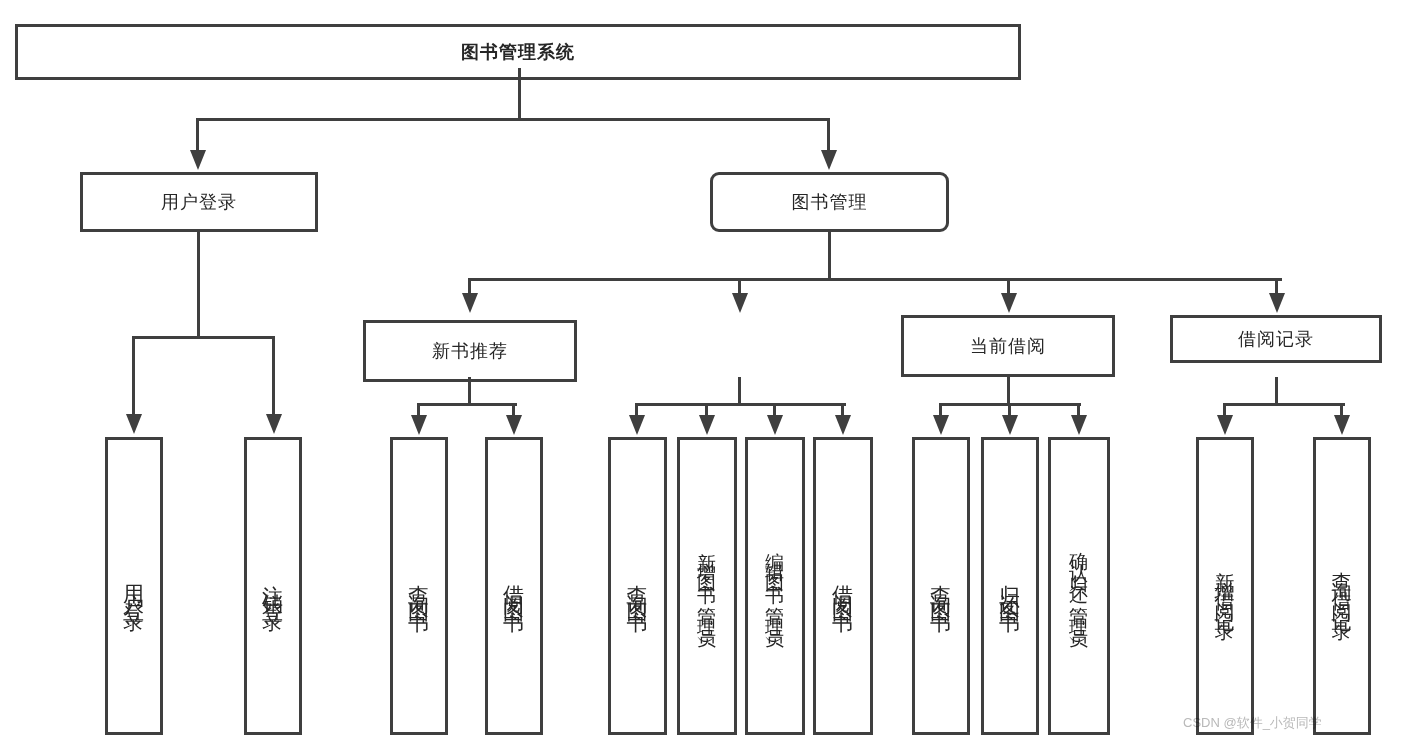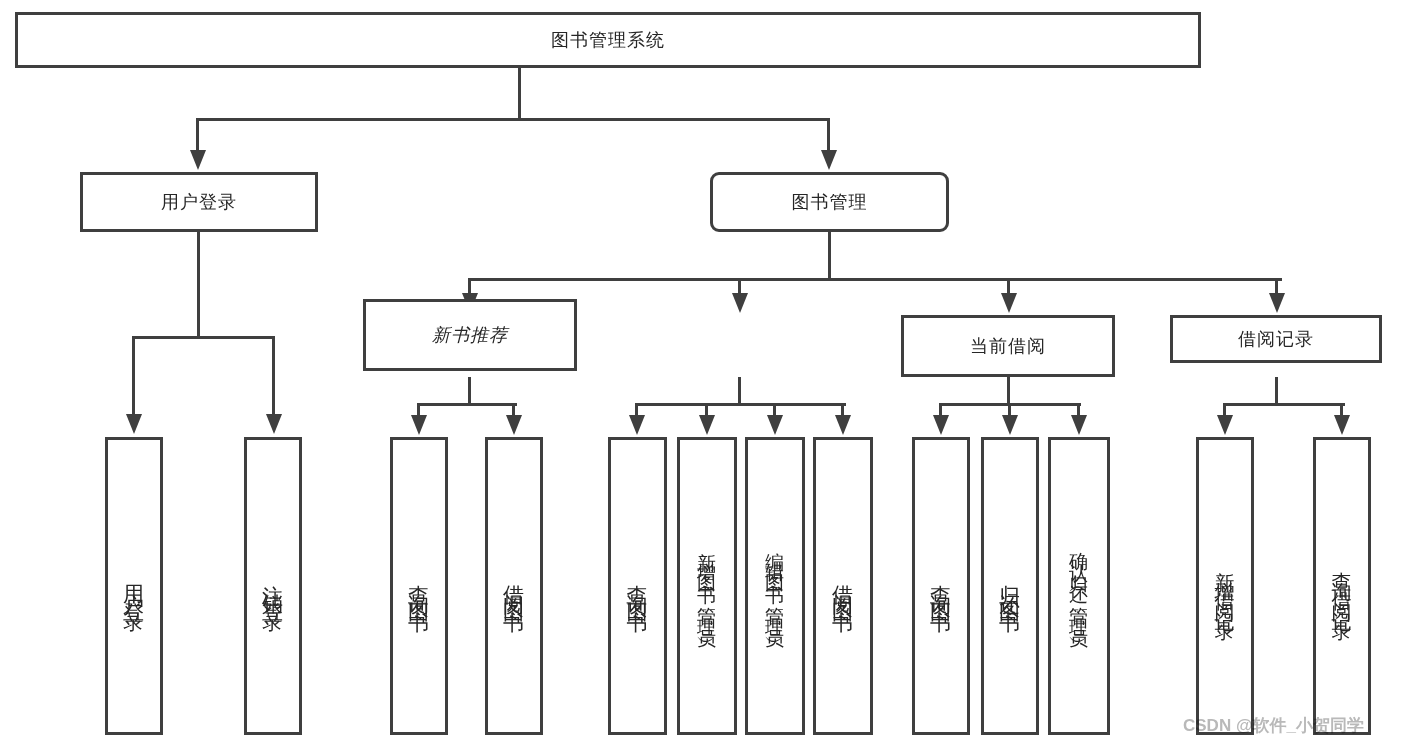--- a/index.html
+++ b/index.html
@@ -39,34 +39,33 @@
   .hline{height:3px;}
   .arrow{
     position:absolute;width:0;height:0;
     border-left:8px solid transparent;
     border-right:8px solid transparent;
     border-top:20px solid var(--line);
   }
   .watermark{
     position:absolute;
     left:1183px;top:714px;
-    font-size:17px;
+    font-size:13px;
     color:var(--wm);
     white-space:nowrap;
     z-index:10;
     mix-blend-mode:multiply;
-    font-weight:bold;
   }
 </style>
 </head>
 <body>
 
 <div id="canvas">
 
-  <div class="box" style="left:15px;top:12px;width:1186px;height:56px;">
+  <div class="box" style="left:15px;top:24px;width:1006px;height:56px;font-weight:bold;">
     <span class="hlabel">图书管理系统</span>
   </div>
 
   <div class="vline" style="left:518px;top:68px;height:52px;"></div>
   <div class="hline" style="left:196px;top:118px;width:634px;"></div>
   <div class="vline" style="left:196px;top:118px;height:34px;"></div>
   <div class="arrow" style="left:190px;top:150px;"></div>
   <div class="vline" style="left:827px;top:118px;height:34px;"></div>
   <div class="arrow" style="left:821px;top:150px;"></div>
 
@@ -88,21 +87,21 @@
   <div class="hline" style="left:468px;top:278px;width:814px;"></div>
   <div class="vline" style="left:468px;top:278px;height:16px;"></div>
   <div class="arrow" style="left:462px;top:293px;"></div>
   <div class="vline" style="left:738px;top:278px;height:16px;"></div>
   <div class="arrow" style="left:732px;top:293px;"></div>
   <div class="vline" style="left:1007px;top:278px;height:16px;"></div>
   <div class="arrow" style="left:1001px;top:293px;"></div>
   <div class="vline" style="left:1275px;top:278px;height:16px;"></div>
   <div class="arrow" style="left:1269px;top:293px;"></div>
 
-  <div class="box" style="left:363px;top:299px;width:214px;height:72px;font-style:italic;">
+  <div class="box" style="left:363px;top:320px;width:214px;height:62px;">
     <span class="hlabel">新书推荐</span>
   </div>
   <div class="box" style="left:901px;top:315px;width:214px;height:62px;">
     <span class="hlabel">当前借阅</span>
   </div>
   <div class="box" style="left:1170px;top:315px;width:212px;height:48px;">
     <span class="hlabel">借阅记录</span>
   </div>
 
   <div class="vline" style="left:468px;top:377px;height:28px;"></div>

